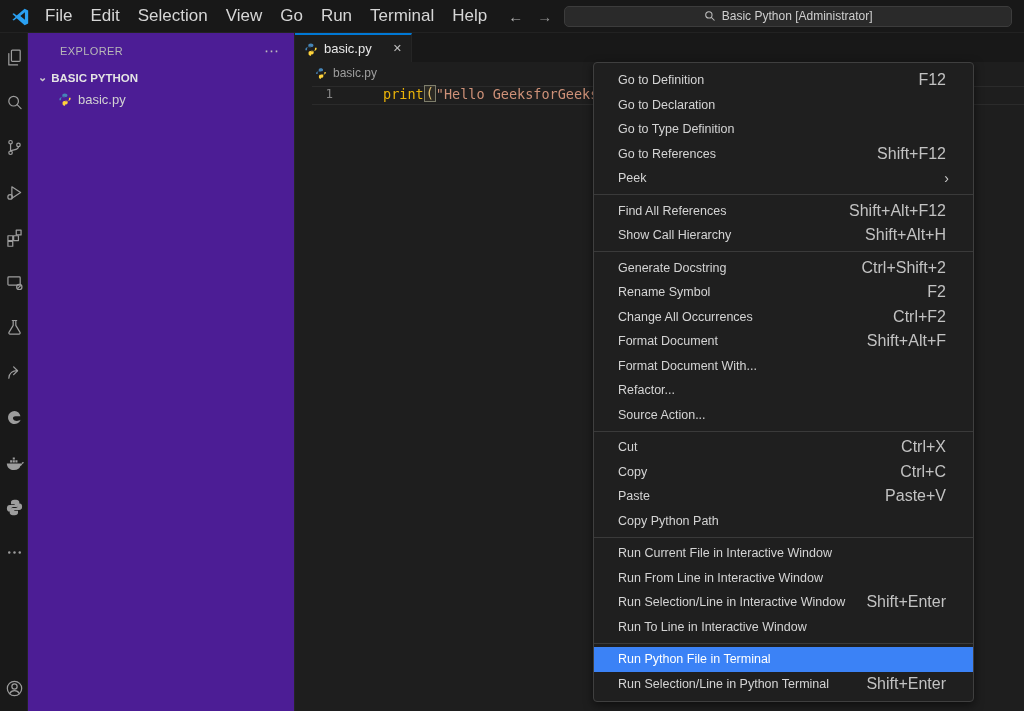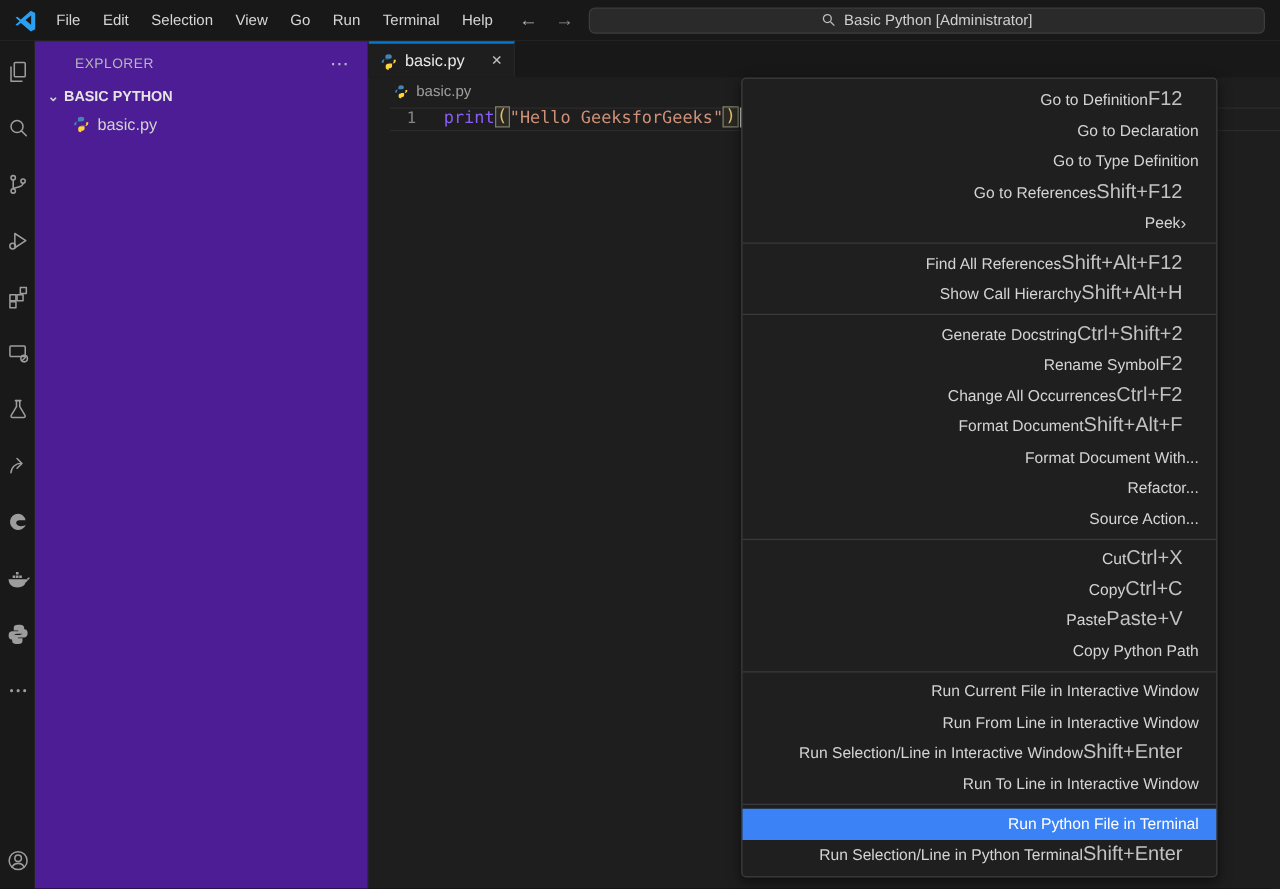--- a/index.html
+++ b/index.html
@@ -9,21 +9,21 @@
     background:#1e1e1e; font-family:"Liberation Sans", sans-serif;
     color:#cccccc; -webkit-font-smoothing:antialiased;
   }
   
   #titlebar {
     position:absolute; left:0; top:0; width:1024px; height:33px;
     background:#181818; display:flex; align-items:center; padding:0 8px;
     border-bottom:1px solid #222;
   }
   #vscode-logo { width:20px; height:20px; margin:0 6px 0 2px; flex:0 0 auto; }
-  .menu-item { font-size:12px; color:#d6d6d6; padding:4px 9px; border-radius:4px; cursor:default; white-space:nowrap; }
+  .menu-item { font-size:17px; color:#d6d6d6; padding:4px 9px; border-radius:4px; cursor:default; white-space:nowrap; }
   #nav-arrows { margin-left:auto; display:flex; gap:14px; font-size:15px; color:#b6b6b6; padding:0 12px; }
   #search-box {
     width:552px; height:21px; margin-right:4px; background:#2a2a2a;
     border:1px solid #3c3c3c; border-radius:5px; display:flex;
     align-items:center; justify-content:center; gap:6px;
     font-size:12px; color:#cfcfcf;
   }
   
   #activitybar {
     position:absolute; left:0; top:33px; width:28px; height:678px;
@@ -59,40 +59,40 @@
   #tab-active {
     width:117px; height:29px; background:#1e1e1e; border-top:2px solid #0078d4;
     border-right:1px solid #252525; display:flex; align-items:center; gap:6px;
     padding:0 9px; font-size:13px; color:#e8e8e8;
   }
   #tab-close { margin-left:auto; font-size:11px; color:#c0c0c0; }
   #breadcrumb { height:22px; display:flex; align-items:center; gap:6px; padding-left:20px; font-size:12px; color:#9f9f9f; }
   #code-row { position:relative; height:19px; display:flex; align-items:center; font-family:"DejaVu Sans Mono", monospace; font-size:13.5px; z-index:2; }
   #line-number { width:38px; text-align:right; color:#858585; font-size:12.5px; }
   #code-tokens { margin-left:22px; display:flex; align-items:center; }
-  .tok-func { color:#8b5cf6; }
+  .tok-func { color:#eab308;margin-left:28px; }
   .tok-str { color:#ce9178; }
   .tok-bracket { color:#e2c06c; border:1px solid #7d7d6b; background:rgba(220,205,120,.07); padding:0 1px; line-height:15px; }
   #caret { width:2px; height:16px; background:#cfcfcf; margin-left:1px; }
   #line-highlight {
     position:absolute; left:312px; top:86px; width:712px; height:19px;
     border-top:1px solid rgba(255,255,255,.06); border-bottom:1px solid rgba(255,255,255,.06);
     z-index:1;
   }
   
   #context-menu {
     position:absolute; left:593px; top:62px; width:381px;
     background:#1f1f1f; border:1px solid #3f3f3f; border-radius:4px;
     box-shadow:0 3px 10px rgba(0,0,0,.55); padding:5px 0; z-index:10;
   }
   .ctx-item {
     height:24.5px; display:flex; align-items:center;
     padding:0 14px 0 24px; font-size:12.5px; color:#d4d4d4; cursor:default;
   }
-  .ctx-label { flex:1 1 auto; white-space:nowrap;text-align:right; }
+  .ctx-label { flex:1 1 auto; white-space:nowrap; }
   .ctx-shortcut { color:#c2c2c2; font-size:16px; padding-right:13px; }
   .ctx-chevron { color:#cccccc; font-size:14px; padding-right:10px; }
   .ctx-sep { height:1px; background:#3a3a3a; margin:3.5px 0; }
   .ctx-item.selected { background:#3b82f6; color:#ffffff; }
 </style>
 </head>
 <body>
 
 <div id="app">
 

